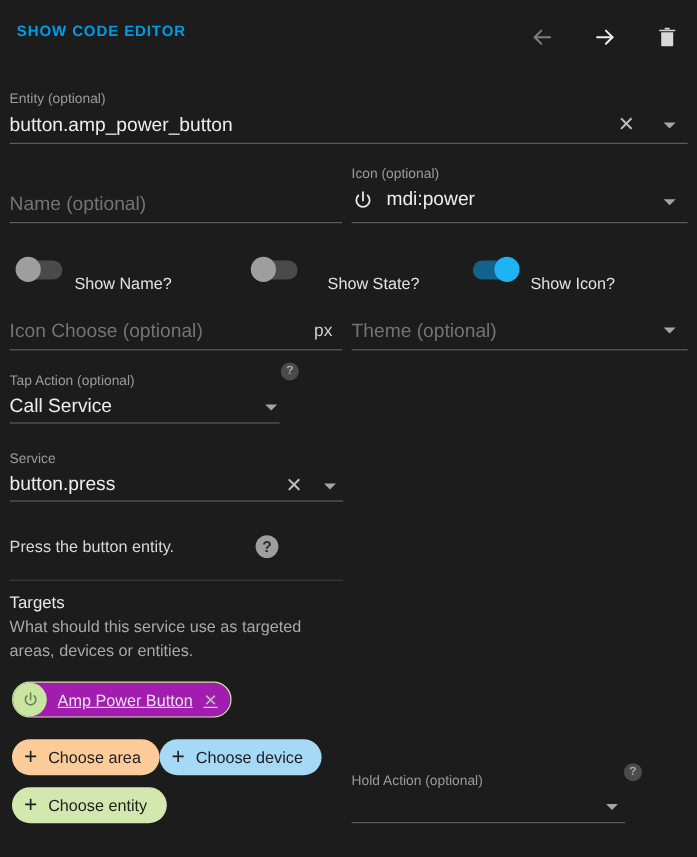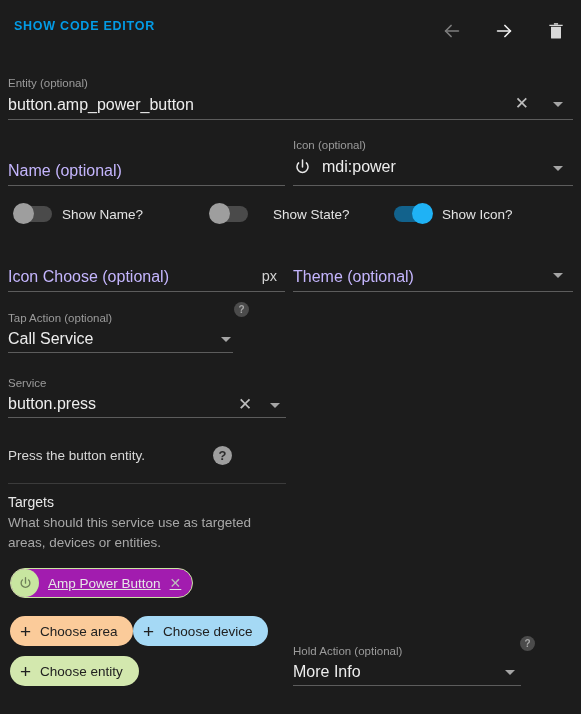--- a/index.html
+++ b/index.html
@@ -35,21 +35,21 @@
   .field { position: absolute; }
   .field .flabel {
     font-size: 11.5px; color: #9b9b9b; line-height: 14px;
     white-space: nowrap;
   }
   .field .fvalue {
     font-size: 16px; color: #ededed; line-height: 22px;
     white-space: nowrap;
   }
   .field .fplaceholder {
-    font-size: 16px; color: #c4b5fd; line-height: 22px; white-space: nowrap;
+    font-size: 16px; color: #737373; line-height: 22px; white-space: nowrap;
   }
   .underline {
     position: absolute; left: 0; bottom: 0; height: 1px;
     background: #5c5c5c; width: 100%;
   }
   .caret-down {
     width: 0; height: 0;
     border-left: 5px solid transparent;
     border-right: 5px solid transparent;
     border-top: 5px solid #a5a5a5;
@@ -62,21 +62,21 @@
     position: relative; width: 38px; height: 16px; border-radius: 8px;
     background: #4a4a4a; cursor: pointer; flex: none;
   }
   .switch .knob {
     position: absolute; top: -3px; left: -1px;
     width: 21px; height: 21px; border-radius: 50%;
     background: #9e9e9e;
   }
   .switch.on { background: #12628c; }
   .switch.on .knob { left: 18px; background: #1fb2f5; }
-  .toggle-label { margin-left: 10px; font-size: 13.5px; color: #e3e3e3; white-space: nowrap; }
+  .toggle-label { margin-left: 10px; font-size: 13.5px; color: #e3e3e3; white-space: nowrap; margin-top: 23px; }
 
   
   .help-dim, .help-bright {
     border-radius: 50%; display: flex; align-items: center; justify-content: center;
     font-weight: bold; cursor: pointer; flex: none;
   }
   .help-dim {
     width: 15px; height: 15px; background: #4b4b4b; color: #a7a7a7; font-size: 10px;
   }
   .help-bright {
@@ -254,19 +254,18 @@
     <span class="add-label">Choose device</span>
   </div>
 
   <div class="add-chip" style="left:10px; top:656px; background:#d3e8ae;">
     <span class="plus">+</span>
     <span class="add-label">Choose entity</span>
   </div>
 
   <div class="field" style="left:293px; top:644px; width:228px; height:42px;">
     <div class="flabel">Hold Action (optional)</div>
-    <div class="fvalue" style="margin-top:3px;">More Info</div>
     <div style="position:absolute; right:6px; top:26px;" class="caret-down"></div>
     <div class="underline"></div>
   </div>
   <div class="help-dim" style="position:absolute; left:520px; top:636px;">?</div>
 
 </div>
 
 </body></html>

